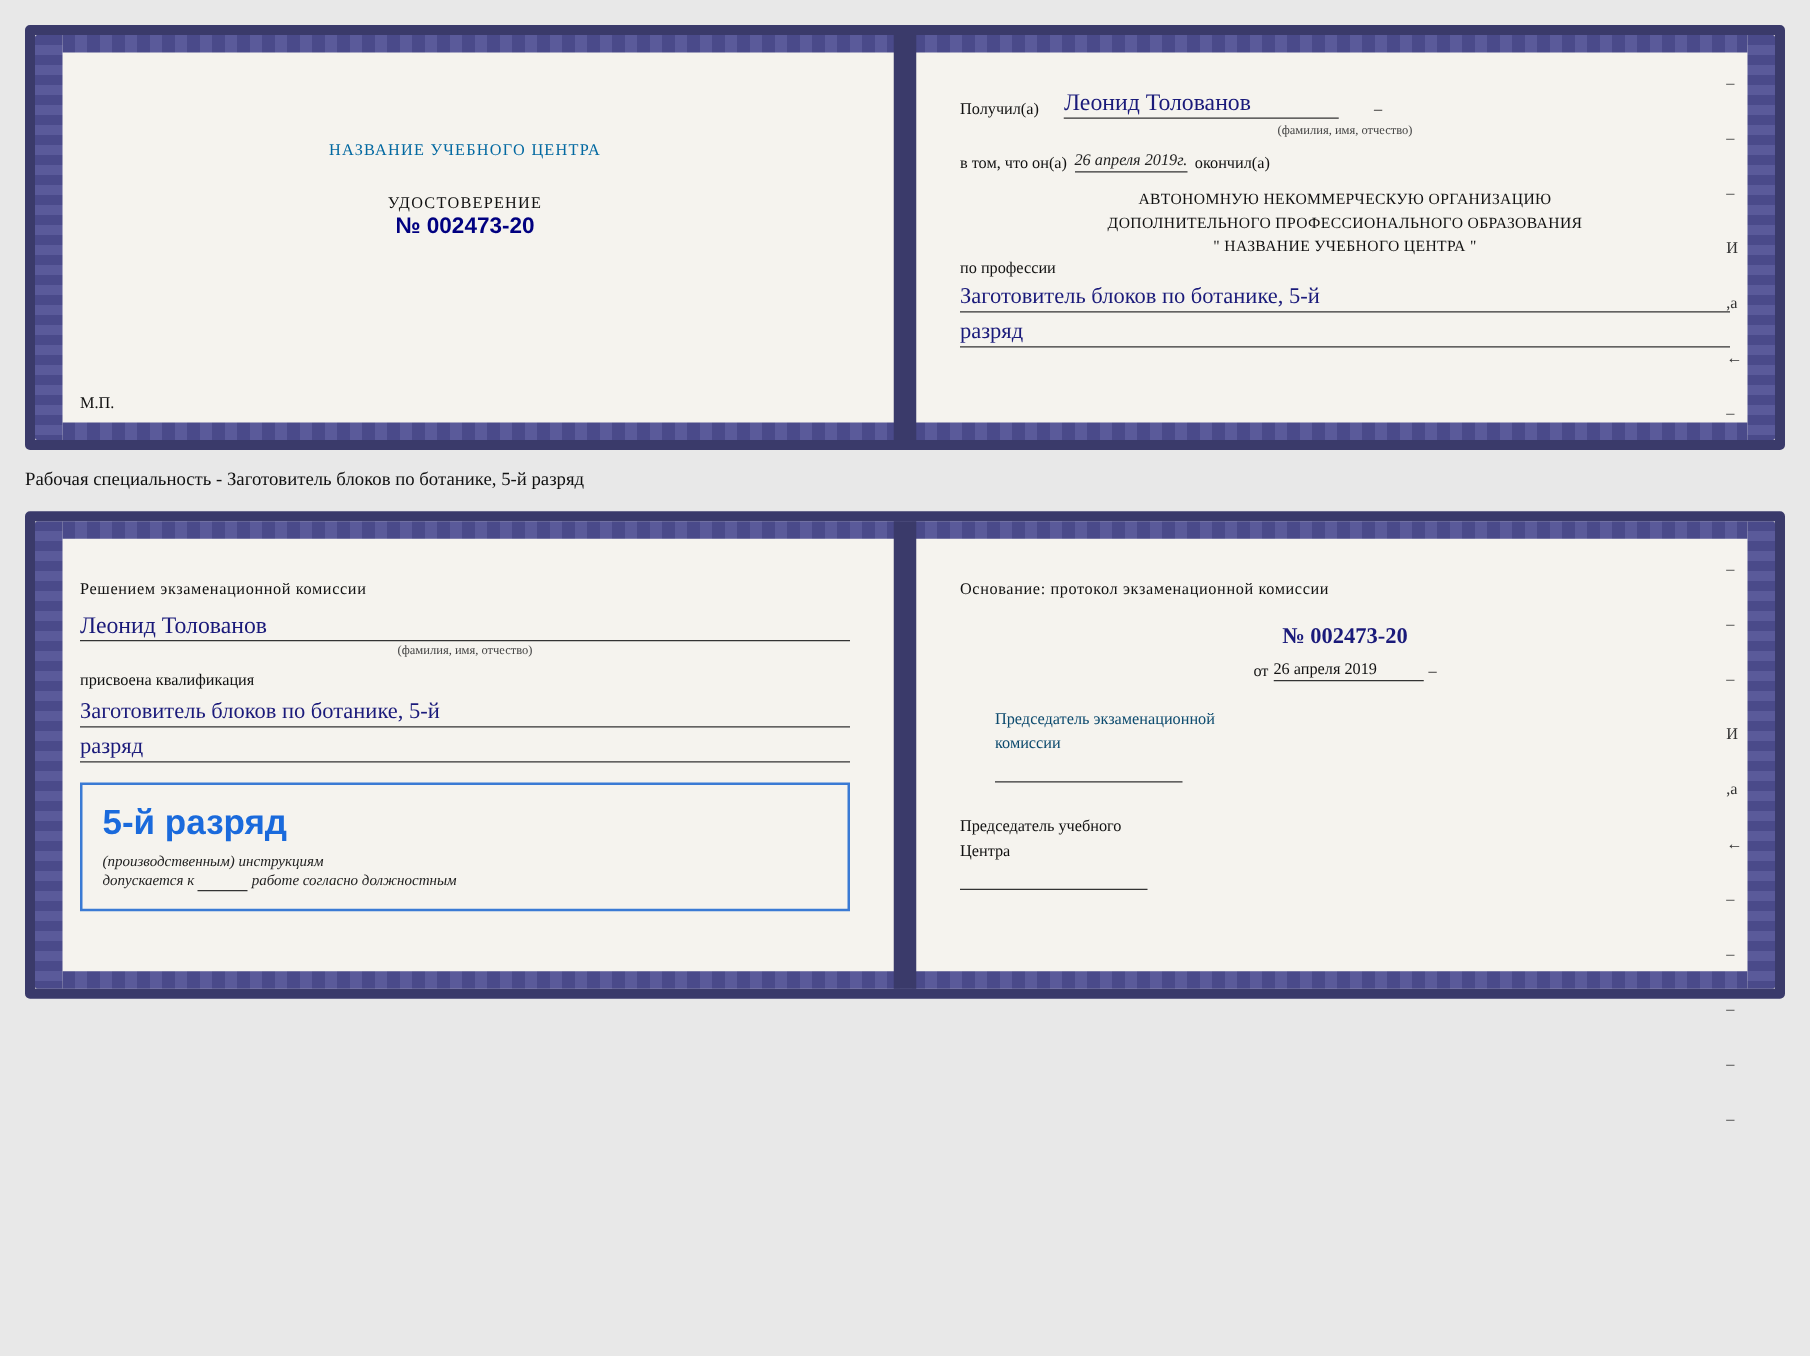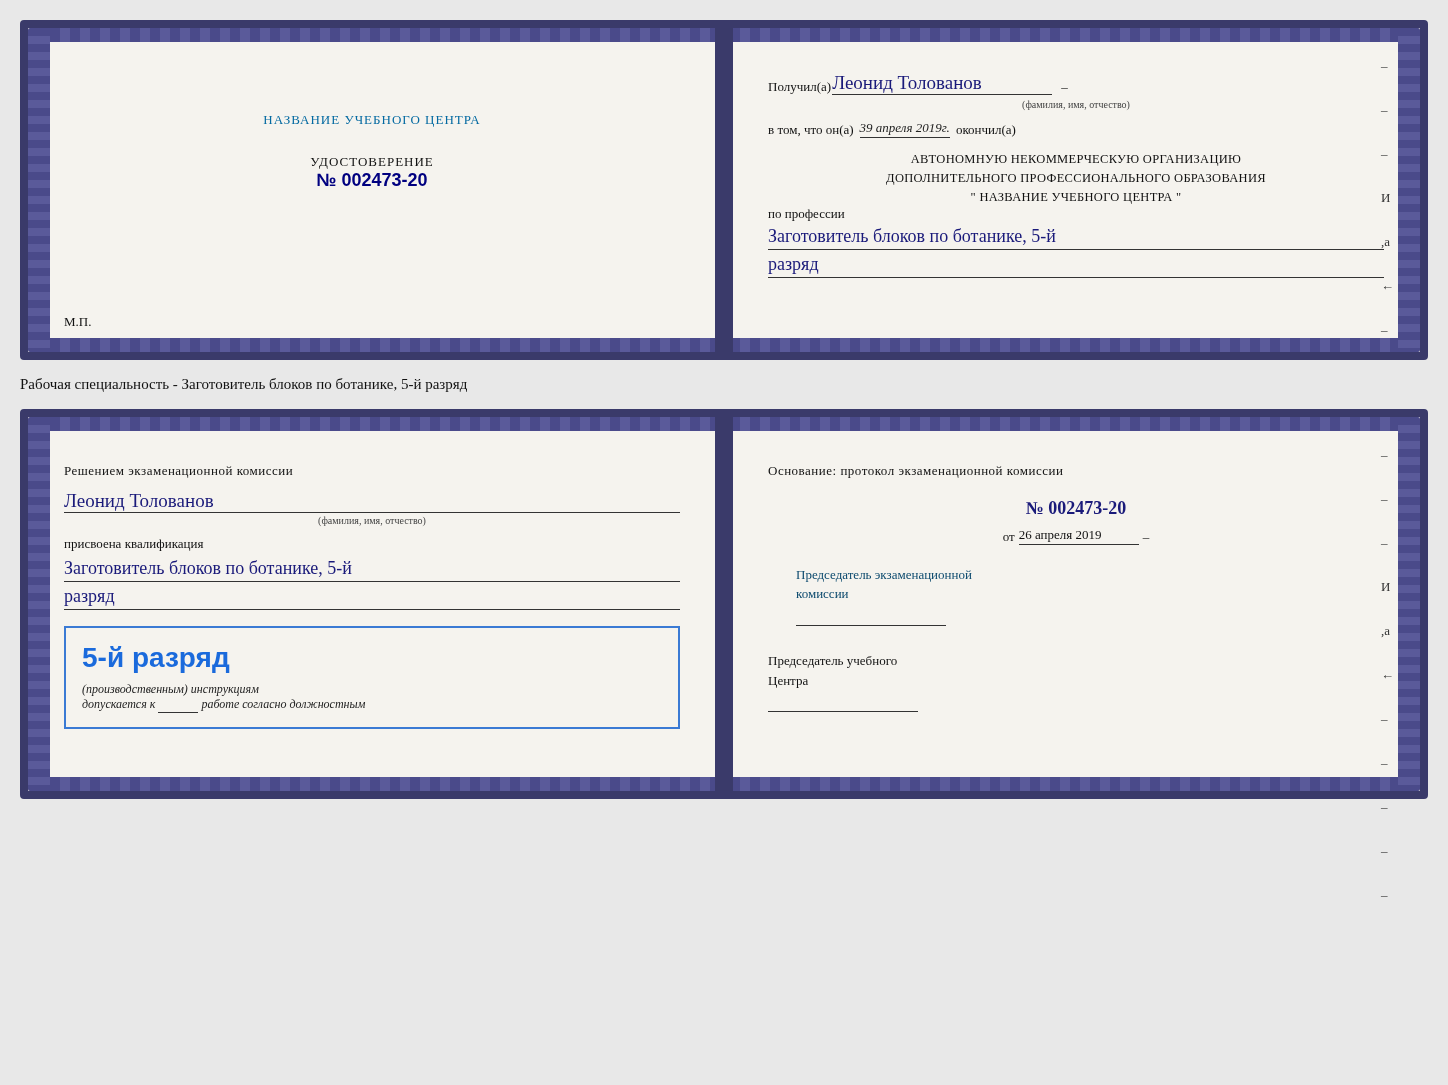--- a/index.html
+++ b/index.html
@@ -187,21 +187,21 @@
     .doc1-right .content-inner {
       padding-top: 20px;
     }
 
     .poluchil-line {
       font-size: 13px;
       color: #111;
       margin-bottom: 4px;
       display: flex;
       align-items: flex-end;
-      gap: 1px;
+      gap: 20px;
     }
 
     .poluchil-text {
       white-space: nowrap;
     }
 
     .handwritten-name {
       font-family: 'Segoe Script', 'Comic Sans MS', cursive;
       font-size: 19px;
       color: #1a1a7a;
@@ -425,21 +425,21 @@
       <div class="content-inner">
         <div class="poluchil-line">
           <span class="poluchil-text">Получил(а)</span>
           <span class="handwritten-name">Леонид Толованов</span>
           <span style="margin-left:8px; font-size:13px; color:#111;">–</span>
         </div>
         <div class="fio-caption">(фамилия, имя, отчество)</div>
 
         <div class="vtom-line">
           <span>в том, что он(а)</span>
-          <span class="handwritten-date">39 апреля 2019г.</span>
+          <span class="handwritten-date">26 апреля 2019г.</span>
           <span>окончил(а)</span>
         </div>
 
         <div class="org-block">
           <div>АВТОНОМНУЮ НЕКОММЕРЧЕСКУЮ ОРГАНИЗАЦИЮ</div>
           <div>ДОПОЛНИТЕЛЬНОГО ПРОФЕССИОНАЛЬНОГО ОБРАЗОВАНИЯ</div>
           <div>"    НАЗВАНИЕ УЧЕБНОГО ЦЕНТРА    "</div>
         </div>
 
         <div class="po-professii-label">по профессии</div>

